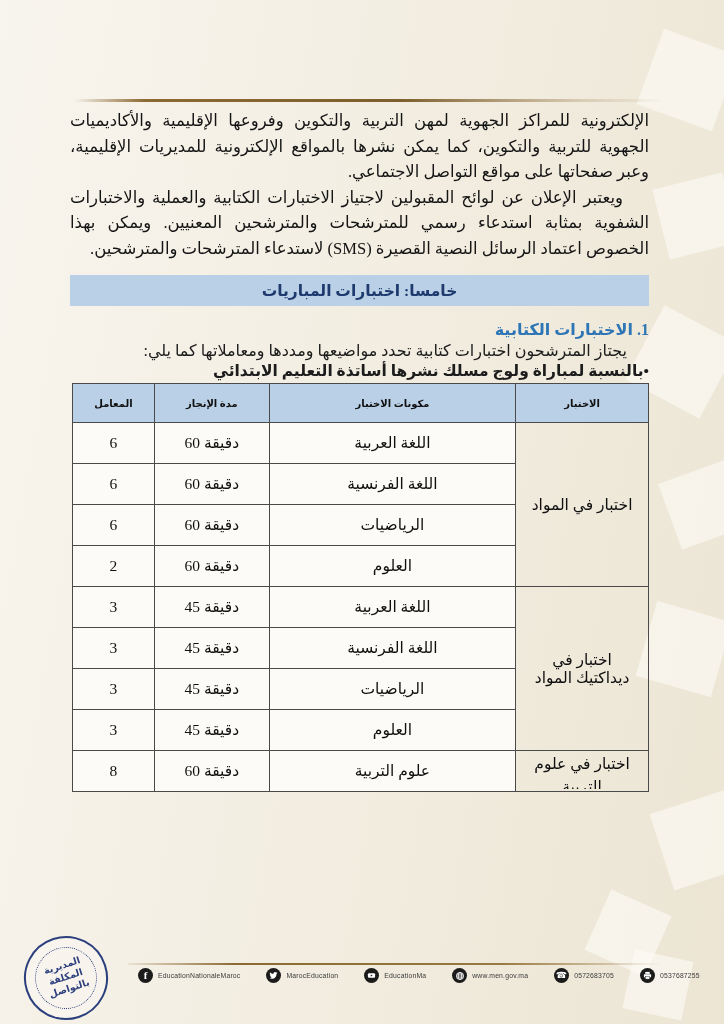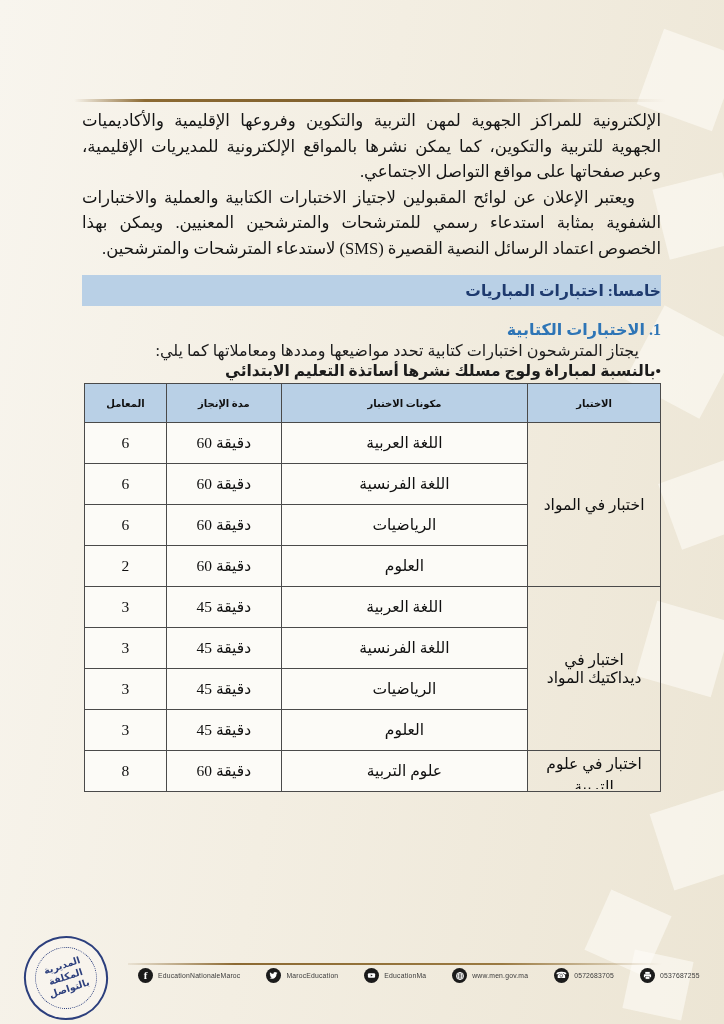--- a/index.html
+++ b/index.html
@@ -23,28 +23,28 @@
   .sq5 { width:78px; height:78px; left:645px; top:610px; transform:rotate(16deg); }
   .sq6 { width:66px; height:66px; left:595px; top:900px; transform:rotate(24deg); }
   .sq7 { width:80px; height:80px; left:660px; top:800px; transform:rotate(-18deg); }
   .sq8 { width:60px; height:60px; left:628px; top:955px; transform:rotate(12deg); }
 
   .gold-line-top {
     position:absolute; left:74px; top:99px; width:592px; height:3px; border-radius:2px;
     background:linear-gradient(90deg, rgba(140,106,51,0) 0%, #8c6a33 12%, #7d5e2c 55%, rgba(140,106,51,0.25) 85%, rgba(140,106,51,0) 100%);
   }
 
-  .content { position:absolute; right:63px; top:108px; width:579px; direction:rtl; }
+  .content { position:absolute; right:75px; top:108px; width:579px; direction:rtl; }
   .para { font-size:16.5px; line-height:1.55; text-align:justify; color:#141414; }
   .para.indent { text-indent:26px; }
 
   .banner {
     margin-top:14px; height:31px; line-height:31px;
     background:#b9d0e6; color:#1e3a6e;
-    font-weight:bold; font-size:15.5px; text-align:right;
+    font-weight:bold; font-size:15.5px; text-align:center;
   }
 
   .sub-heading { margin-top:14px; color:#2e75b6; font-weight:bold; font-size:16px; }
   .sub-intro  { margin-top:2px; font-size:16px; text-align:justify; text-indent:22px; }
   .bullet-line { font-size:15.5px; font-weight:bold; margin-top:2px; }
   .check-line  { font-size:15.5px; font-weight:bold; text-align:center; margin-top:1px; }
 
   table.exam {
     margin-top:3px; width:577px; border-collapse:collapse; direction:rtl;
     font-size:15.5px; color:#101010;

